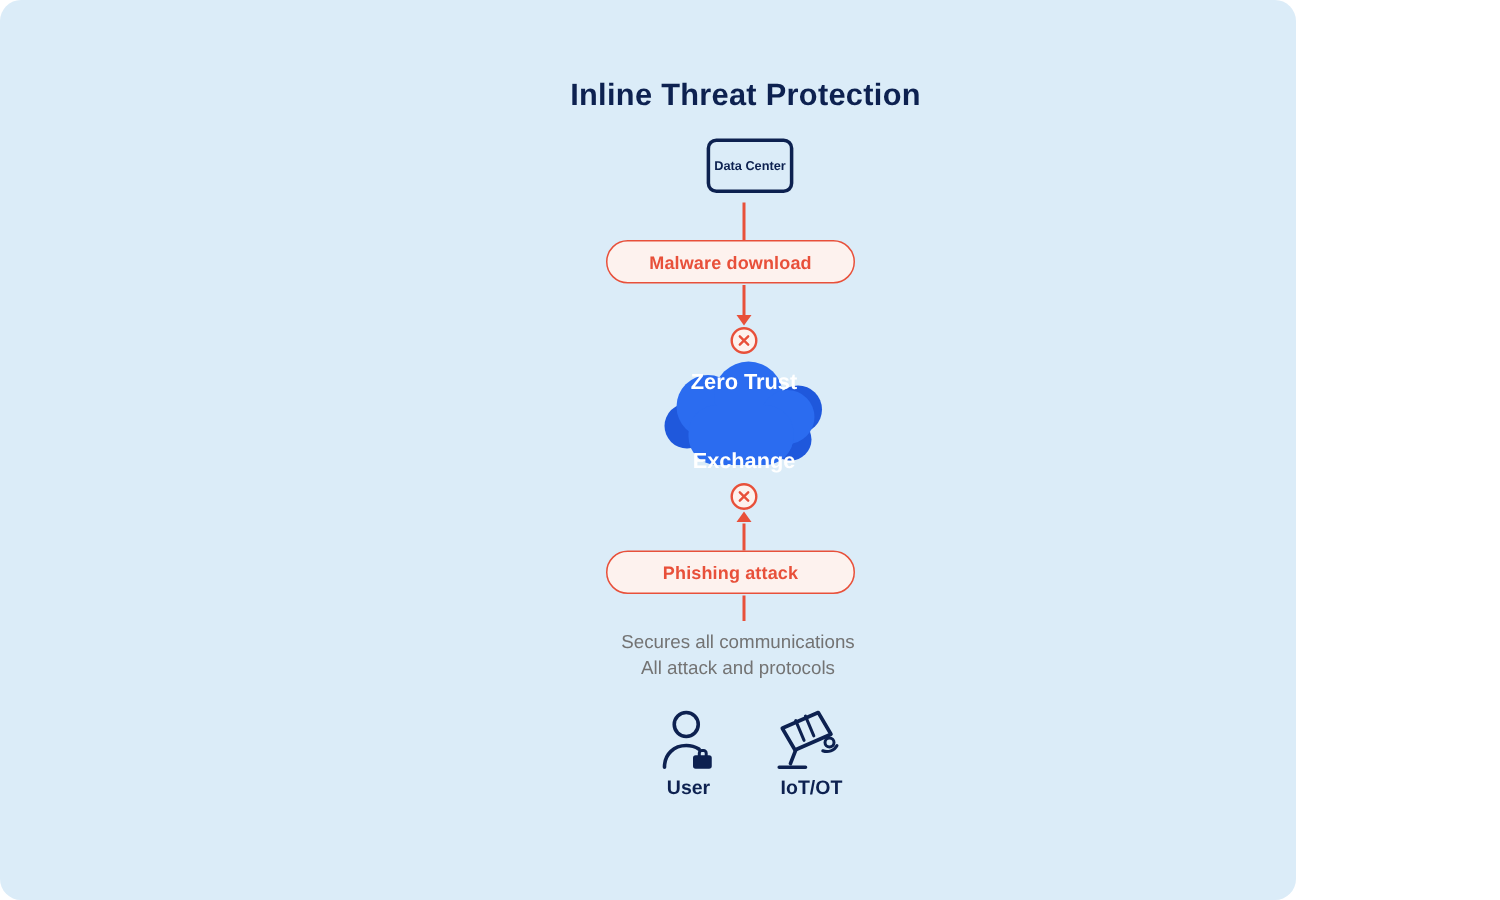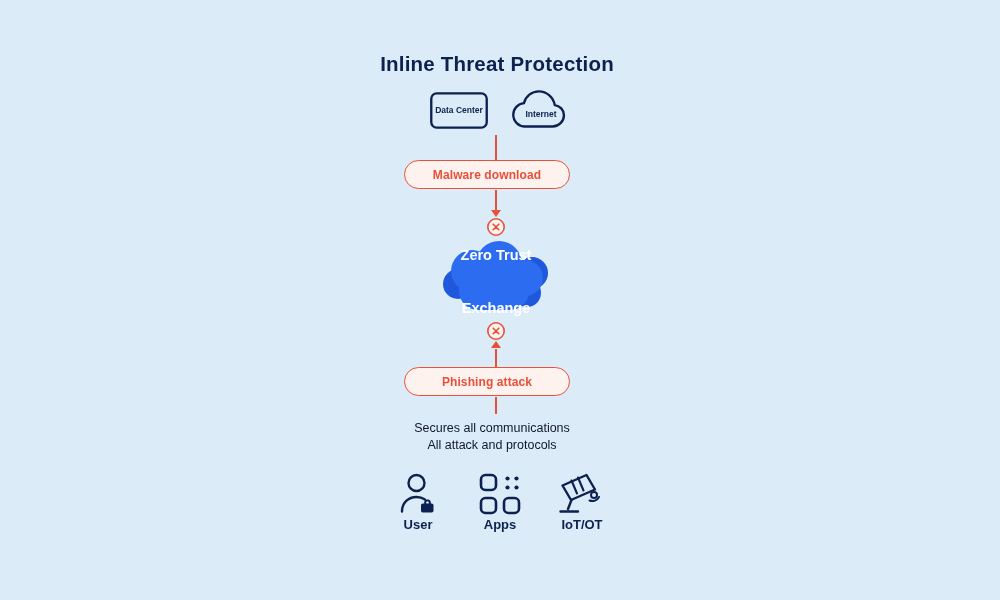--- a/index.html
+++ b/index.html
@@ -1,18 +1,18 @@
 <!DOCTYPE html>
 <html><head>
 <meta charset="utf-8">
 <style>
   * { margin:0; padding:0; box-sizing:border-box; }
   html,body { width:1000px; height:600px; }
   body { font-family:"Liberation Sans","DejaVu Sans",sans-serif; }
-  .stage { position:relative; width:1000px; height:600px; background:#dbecf8; overflow:hidden; }
+  .stage { position:relative; width:864px; height:600px; background:#dbecf8; overflow:hidden;border-radius:14px; }
 
   .title { position:absolute; top:52px; left:0; width:994px; text-align:center;
            font-size:20.5px; font-weight:700; color:#0d2150; letter-spacing:.2px; }
 
   .row { position:absolute; left:0; width:1000px; display:flex; justify-content:center; }
   .sources-row { top:88px; gap:2px; }
   .cell { width:80px; display:flex; flex-direction:column; align-items:center; }
   .icon-box { position:relative; width:64px; height:45px; }
   .icon-box svg { display:block; }
   .inset-label { position:absolute; inset:0; display:flex; align-items:center; justify-content:center;
@@ -41,49 +41,41 @@
   .block-top { top:217px; }
   .block-bottom { top:321px; }
 
   .hub { position:absolute; left:431px; top:238px; width:130px; height:84px; }
   .hub svg { position:absolute; inset:0; }
   .hub-label { position:absolute; inset:0; display:flex; flex-direction:column; align-items:center;
                justify-content:center; color:#ffffff; font-size:14.5px; font-weight:700; line-height:1.25;
                padding-top:3px; text-align:center;gap:34px; }
 
   .caption { position:absolute; top:420px; left:0; width:984px; text-align:center;
-             color:#0f172a; font-size:12.5px; line-height:16.5px; }
+             color:#737373; font-size:12.5px; line-height:16.5px; }
 
   .dest-row { top:464px; gap:1px; }
   .dest-cell { width:81px; display:flex; flex-direction:column; align-items:center; }
   .dest-icon { height:52px; display:flex; align-items:flex-end; justify-content:center; }
   .dest-label { margin-top:1px; font-size:13px; font-weight:700; color:#0d2150; }
 </style>
 </head>
 <body>
 
 <div class="stage">
 
   <div class="title">Inline Threat Protection</div>
 
   <div class="row sources-row">
     <div class="cell">
       <div class="icon-box">
         <svg width="64" height="45" viewBox="0 0 60 42">
           <rect x="4" y="5" width="52" height="32" rx="5" fill="none" stroke="#0d2150" stroke-width="2.2"></rect>
         </svg>
         <div class="inset-label rectpos nowrap">Data Center</div>
-      </div>
-    </div>
-    <div class="cell">
-      <div class="icon-box">
-        <svg width="64" height="45" viewBox="0 0 60 42">
-          <path d="M15 36 C8.9 36 4 31.1 4 25 C4 19.3 8.4 14.6 14 14.1 C15.6 7.7 21.3 3 28 3 C35.5 3 41.7 8.6 42.9 15.9 C47.7 16.4 51.5 20.5 51.5 25.4 C51.5 31.3 46.7 36 40.9 36 Z" fill="none" stroke="#0d2150" stroke-width="2.2" stroke-linejoin="round"></path>
-        </svg>
-        <div class="inset-label cloudpos nowrap">Internet</div>
       </div>
     </div>
   </div>
 
   <div class="vline l0"></div>
 
   <div class="pill pill-malware">
     <span>Malware download</span>
   </div>
 
@@ -139,34 +131,20 @@
         <svg width="46" height="46" viewBox="0 0 46 46">
           <circle cx="21.5" cy="13" r="8" fill="none" stroke="#0d2150" stroke-width="2.4"></circle>
           <path d="M7 41.5 C7 32.6 13.5 27 21.5 27 c3.2 0 6.1 .9 8.5 2.4" fill="none" stroke="#0d2150" stroke-width="2.4" stroke-linecap="round"></path>
           <path d="M30.2 34 v-1.8 a1.8 1.8 0 0 1 1.8 -1.8 h1 a1.8 1.8 0 0 1 1.8 1.8 V34" fill="none" stroke="#0d2150" stroke-width="2"></path>
           <rect x="26" y="33.5" width="12.5" height="9" rx="1.8" fill="#0d2150"></rect>
         </svg>
       </div>
       <div class="dest-label">User</div>
     </div>
 
-    <div class="dest-cell">
-      <div class="dest-icon">
-        <svg width="44" height="44" viewBox="0 0 44 44">
-          <rect x="3" y="3" width="15" height="15" rx="4.5" fill="none" stroke="#0d2150" stroke-width="2.6"></rect>
-          <rect x="3" y="26" width="15" height="15" rx="4.5" fill="none" stroke="#0d2150" stroke-width="2.6"></rect>
-          <rect x="26" y="26" width="15" height="15" rx="4.5" fill="none" stroke="#0d2150" stroke-width="2.6"></rect>
-          <circle cx="29.5" cy="6.5" r="2.1" fill="#0d2150"></circle>
-          <circle cx="38.5" cy="6.5" r="2.1" fill="#0d2150"></circle>
-          <circle cx="29.5" cy="15.5" r="2.1" fill="#0d2150"></circle>
-          <circle cx="38.5" cy="15.5" r="2.1" fill="#0d2150"></circle>
-        </svg>
-      </div>
-      <div class="dest-label">Apps</div>
-    </div>
 
 
     <div class="dest-cell">
       <div class="dest-icon">
         <svg width="50" height="46" viewBox="0 0 50 46">
           <path d="M5.5 15.5 L29.5 5 L38 19.5 L14 30 Z" fill="none" stroke="#0d2150" stroke-width="2.4" stroke-linejoin="round"></path>
           <path d="M14.5 10.5l5.5 13 M21 7.5l5.5 13" fill="none" stroke="#0d2150" stroke-width="2.1" stroke-linecap="round"></path>
           <circle cx="37" cy="25" r="3" fill="none" stroke="#0d2150" stroke-width="2"></circle>
           <path d="M32.5 30.5 a7.5 7.5 0 0 0 9.5 -3.5" fill="none" stroke="#0d2150" stroke-width="2" stroke-linecap="round"></path>
           <path d="M14.5 30 L11 39 M3.5 41.5 H21" fill="none" stroke="#0d2150" stroke-width="2.4" stroke-linecap="round"></path>

